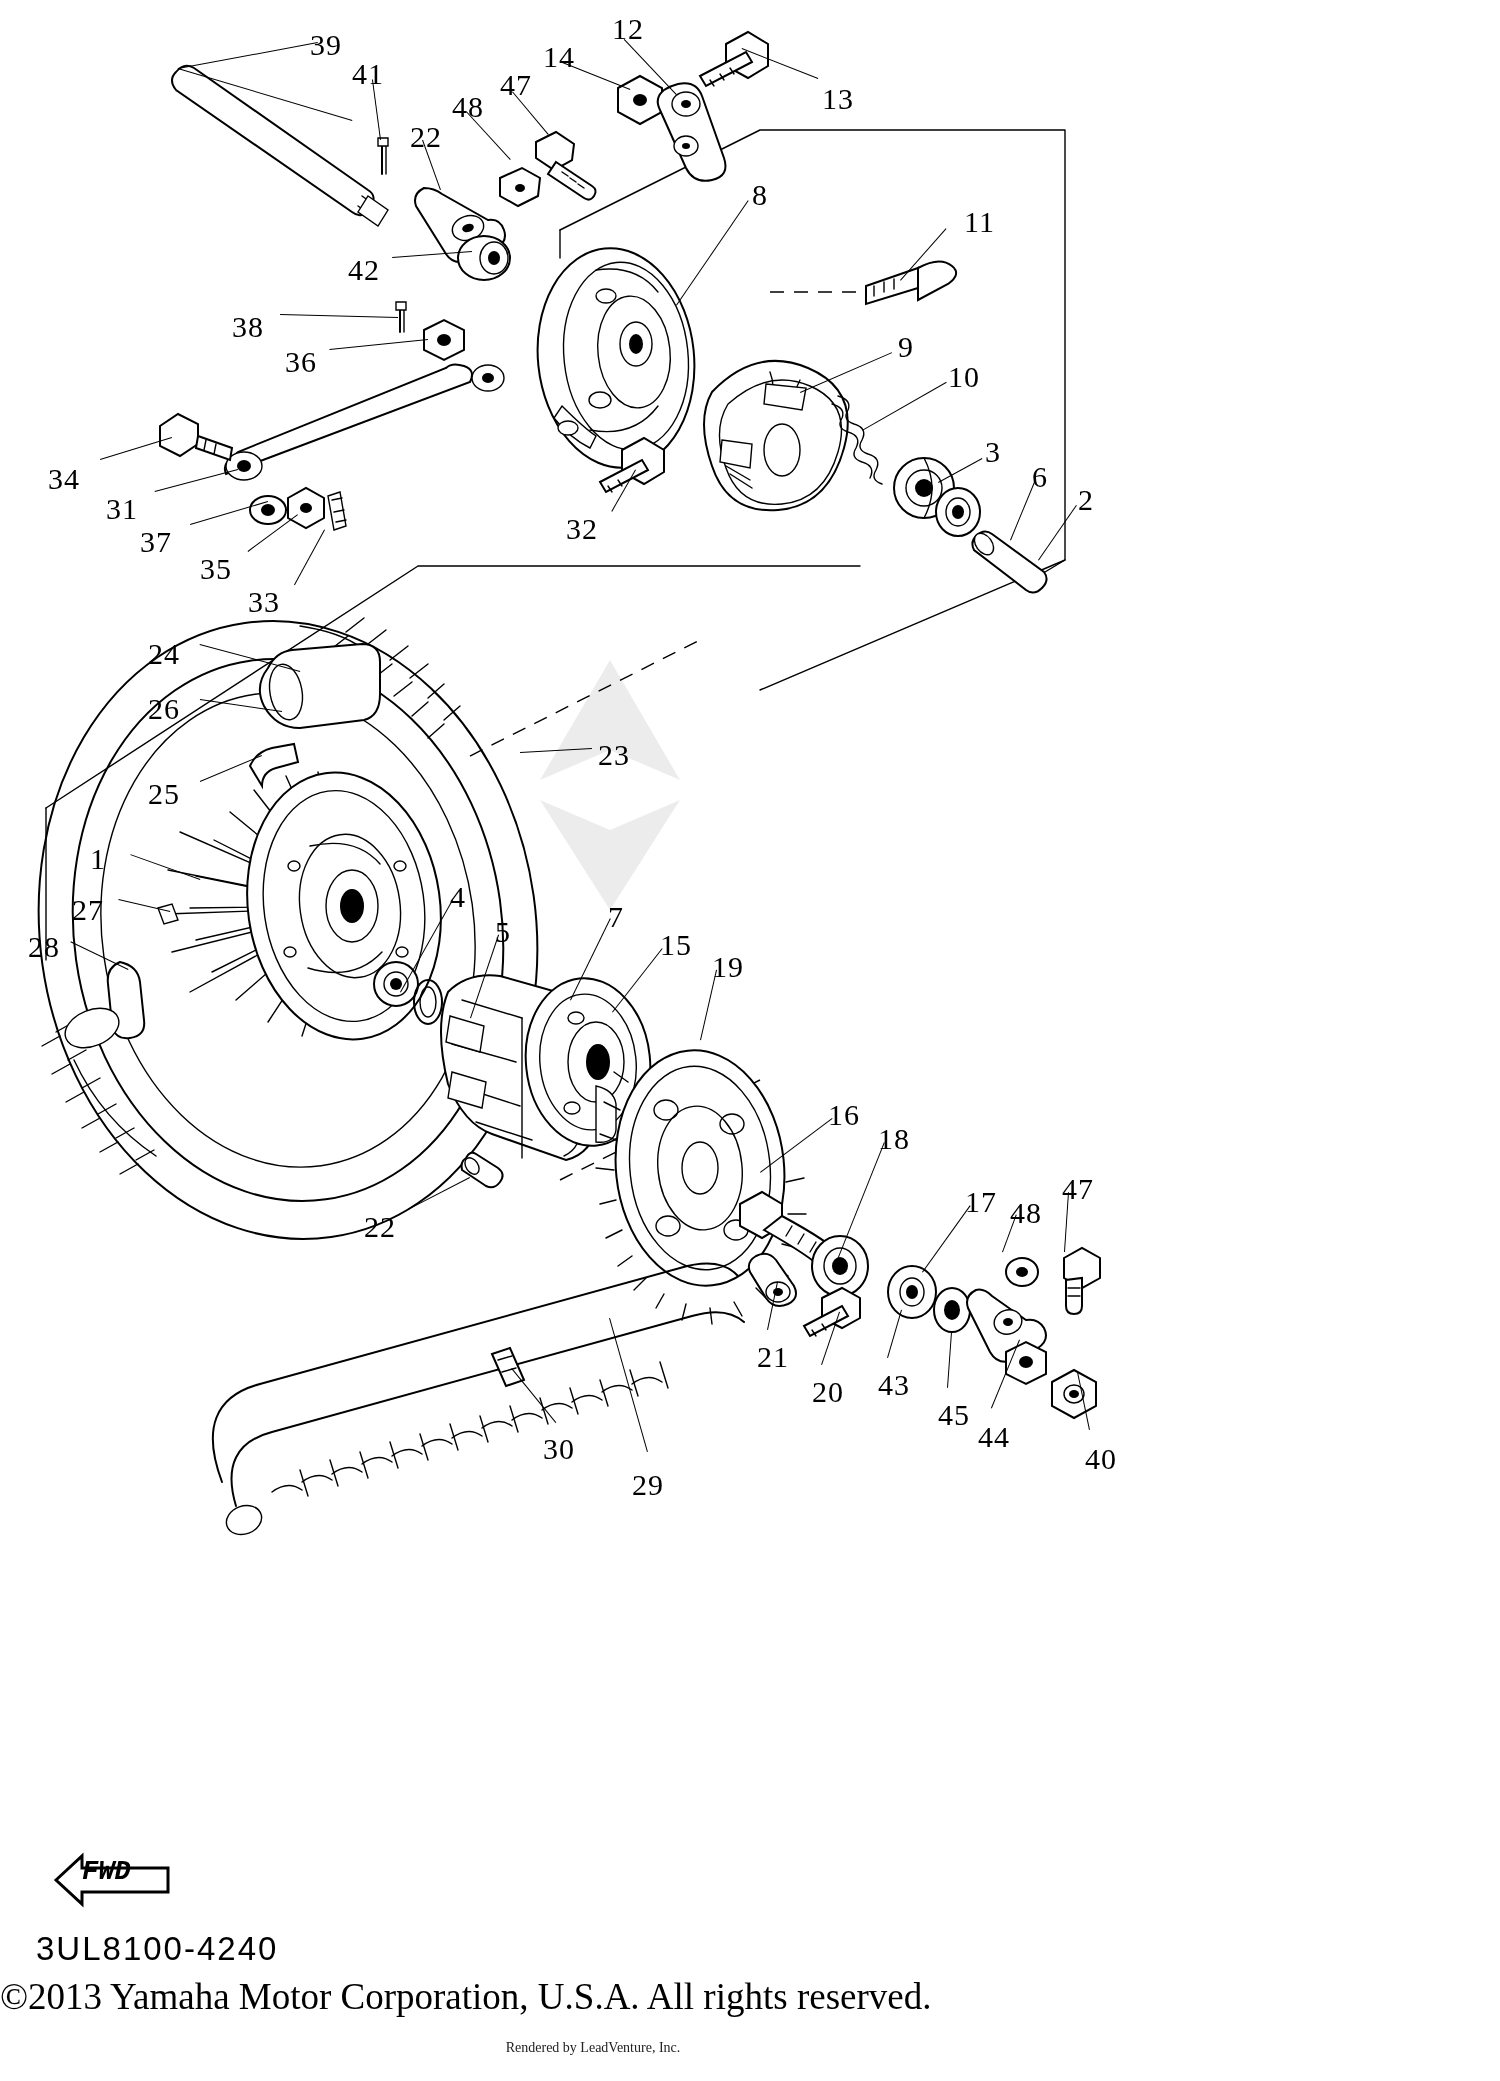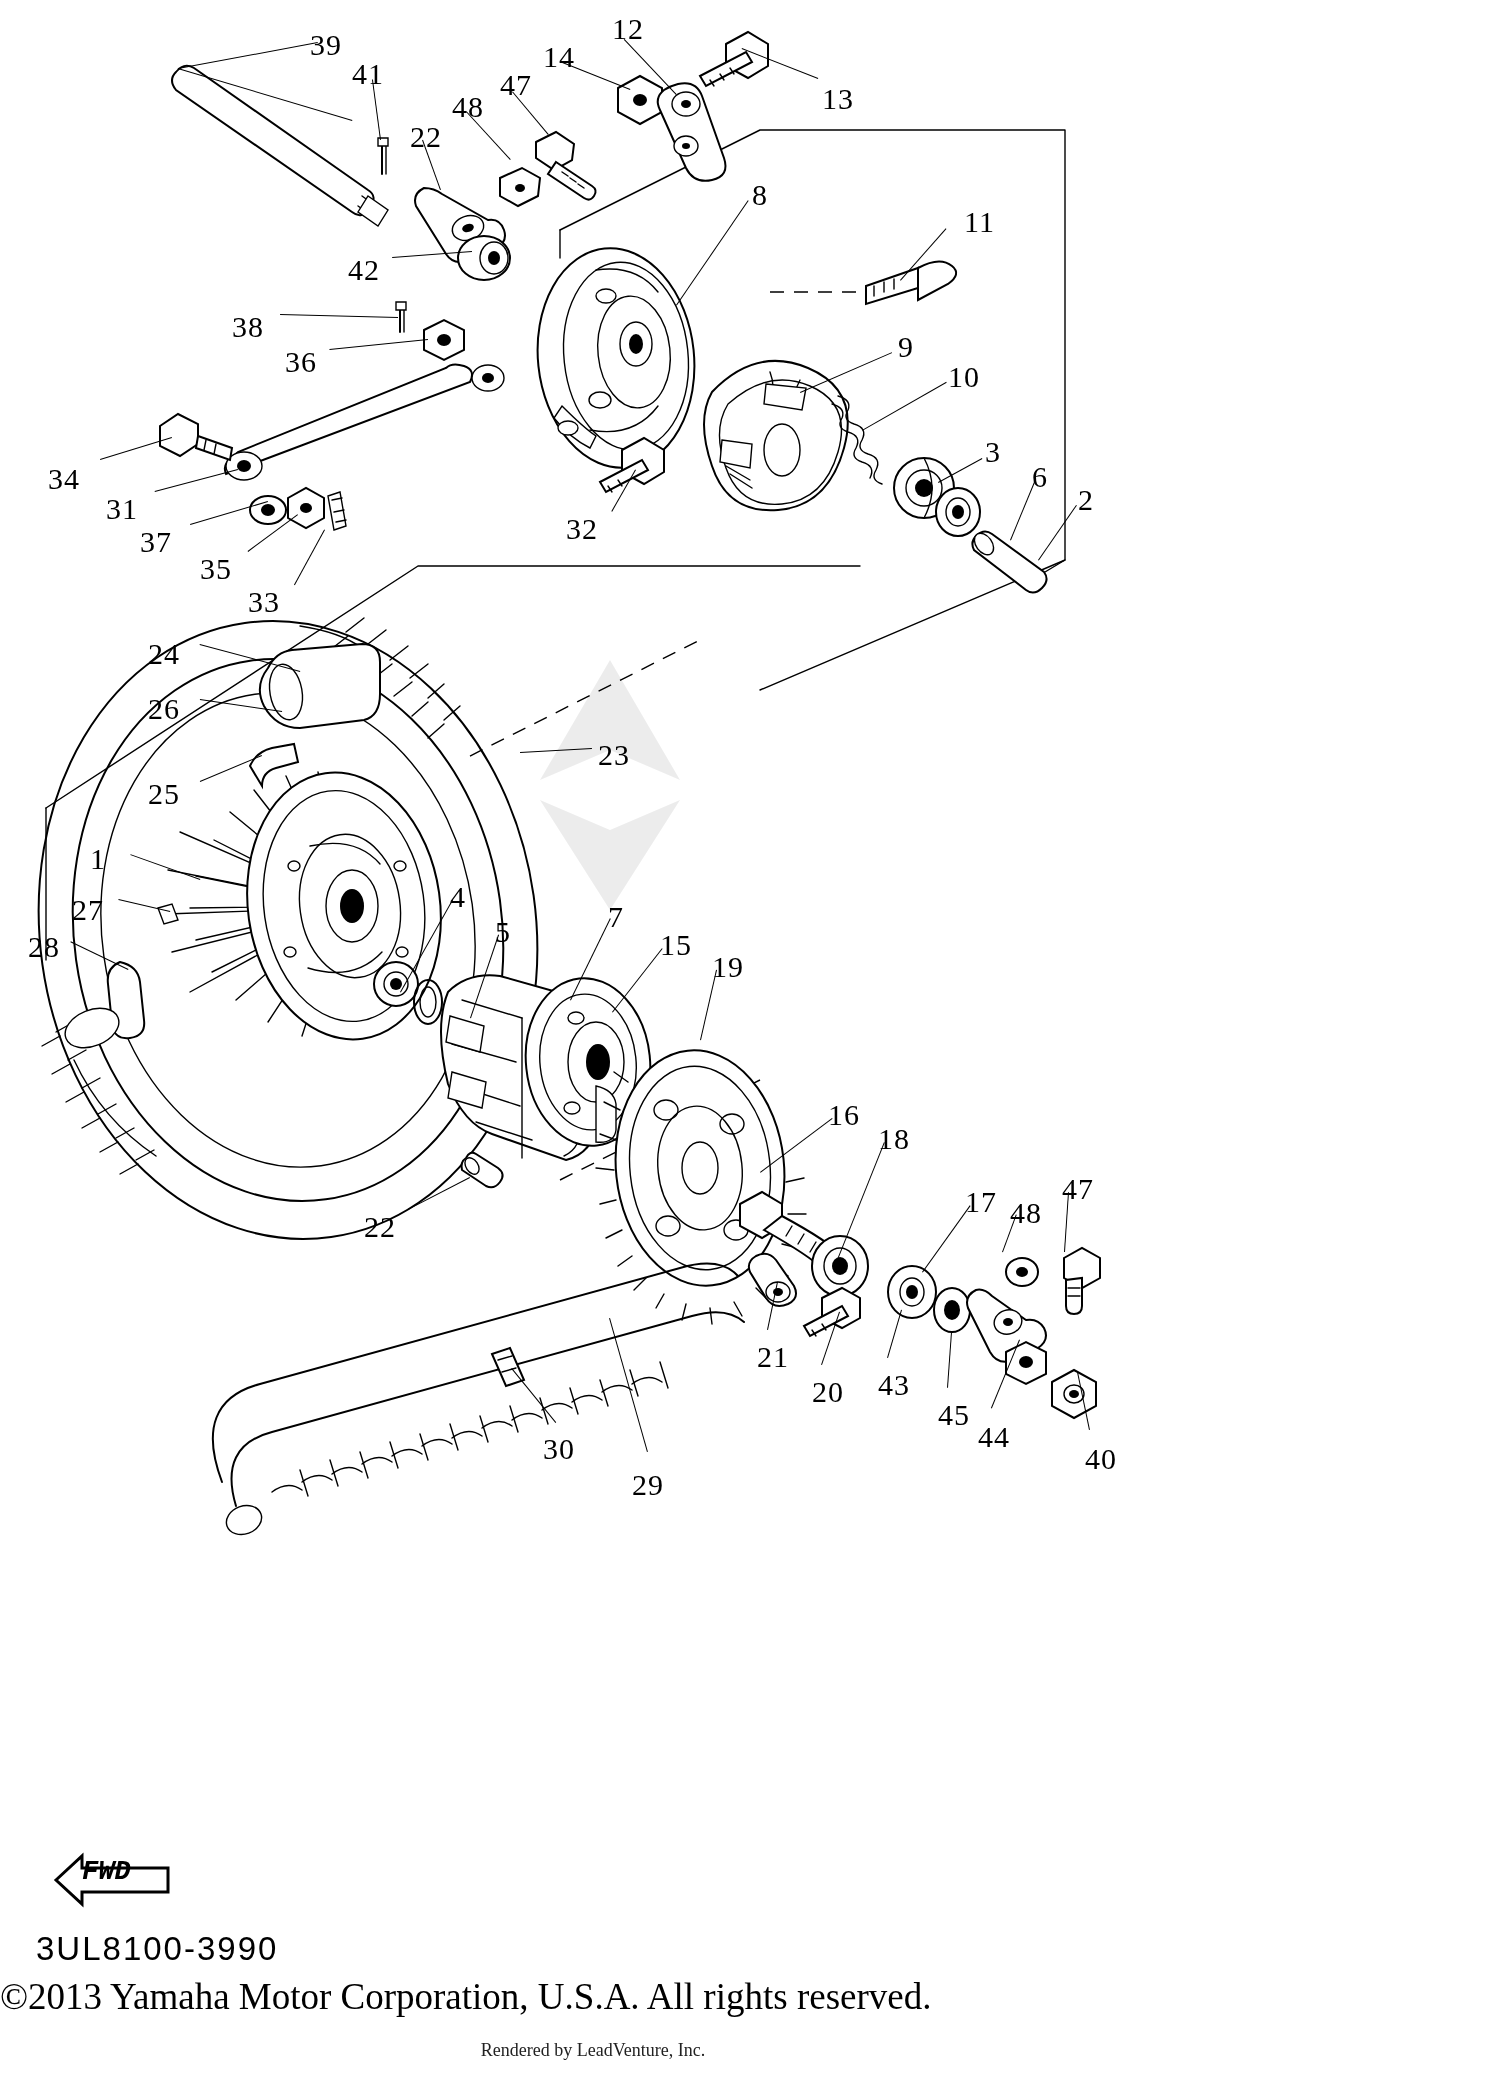--- a/index.html
+++ b/index.html
@@ -11,21 +11,21 @@
   .stroke{fill:none;stroke:#000;stroke-width:2;stroke-linecap:round;stroke-linejoin:round;}
   .stroke-thin{fill:none;stroke:#000;stroke-width:1.4;stroke-linecap:round;stroke-linejoin:round;}
   .stroke-dash{fill:none;stroke:#000;stroke-width:1.4;stroke-dasharray:14 10;}
   .fillw{fill:#ffffff;stroke:#000;stroke-width:2;}
   .fillw-thin{fill:#ffffff;stroke:#000;stroke-width:1.4;}
   .fillk{fill:#000;}
   .wm{position:absolute;left:380px;top:640px;width:460px;height:290px;opacity:.07;}
   .wmtext{position:absolute;left:365px;top:845px;font-family:"Liberation Sans",sans-serif;font-size:40px;letter-spacing:7px;color:#000;opacity:.12;}
   #partno{position:absolute;left:36px;top:1930px;font-family:"Liberation Sans",sans-serif;font-size:33px;letter-spacing:2px;}
   #copyright{position:absolute;left:0;top:1975px;width:1500px;text-align:left;font-family:"Liberation Serif",serif;font-size:37px;}
-  #rendered{position:absolute;left:0;top:2040px;width:1186px;text-align:center;font-family:"Liberation Serif",serif;font-size:18px;color:#222;}
+  #rendered{position:absolute;left:0;top:2040px;width:1186px;text-align:center;font-family:"Liberation Serif",serif;font-size:14px;color:#222;}
   #fwd{position:absolute;left:52px;top:1850px;width:120px;height:60px;}
   #fwd .fwdlabel{position:absolute;left:30px;top:7px;font-family:Liberation Mono, monospace;font-weight:bold;font-size:27px;font-style:italic;}
 </style>
 </head>
 <body>
 
 <div id="sheet">
 
   <svg class="art" viewBox="0 0 1500 2081">
 
@@ -478,17 +478,17 @@
     <path d="M160 160 L230 190 L300 160 L230 270 Z" fill="#000"></path>
   </svg>
 
   <div id="fwd">
     <svg viewBox="0 0 120 60" width="120" height="60">
       <path d="M4 30 L30 6 L30 18 L116 18 L116 42 L30 42 L30 54 Z" fill="none" stroke="#000" stroke-width="3"></path>
     </svg>
     <div class="fwdlabel">FWD</div>
   </div>
 
-  <div id="partno">3UL8100-3990</div>
+  <div id="partno">3UL8100-4240</div>
   <div id="copyright">©2013 Yamaha Motor Corporation, U.S.A. All rights reserved.</div>
   <div id="rendered">Rendered by LeadVenture, Inc.</div>
 
 </div>
 
 </body></html>

